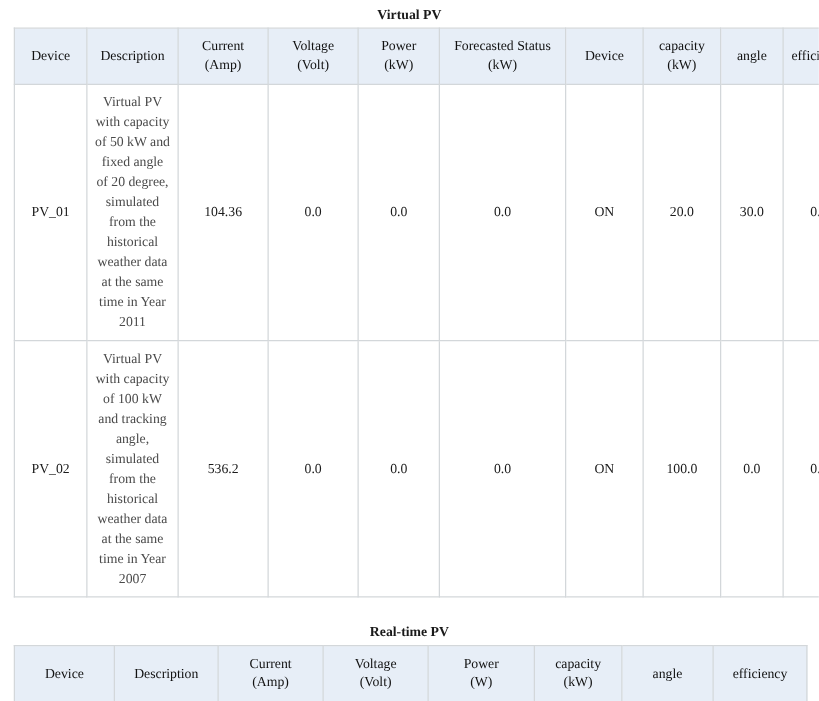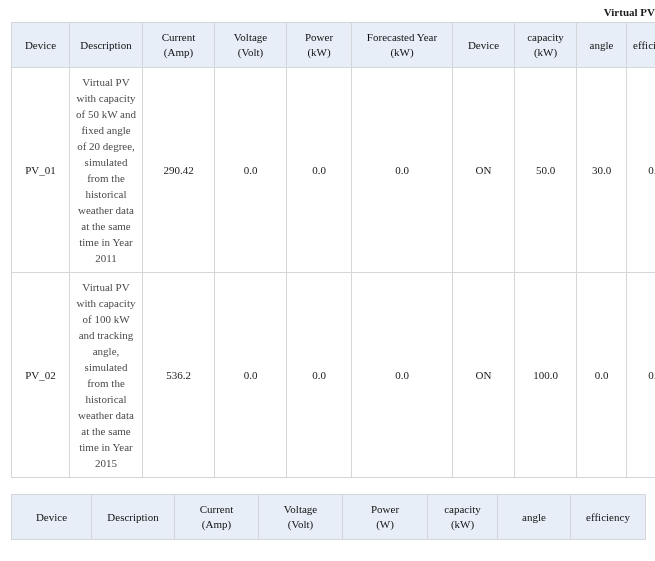--- a/index.html
+++ b/index.html
@@ -19,21 +19,21 @@
     position: relative;
     width: 655px;
     height: 561px;
     box-sizing: border-box;
     padding: 0;
   }
   .table-block {
     margin: 0;
   }
   .table-caption {
-    text-align: right;
+    text-align: center;
     font-weight: bold;
     font-size: 11px;
     color: #1a1a1a;
     line-height: 14px;
     padding-top: 5px;
     padding-bottom: 3px;
   }
   table.grid {
     border-collapse: collapse;
     border-spacing: 0;
@@ -132,21 +132,21 @@
           </th>
           <th>
             <span class="nowrap">Voltage</span><br>
             <span class="nowrap">(Volt)</span>
           </th>
           <th>
             <span class="nowrap">Power</span><br>
             <span class="nowrap">(kW)</span>
           </th>
           <th>
-            <span class="nowrap">Forecasted Year</span><br>
+            <span class="nowrap">Forecasted Status</span><br>
             <span class="nowrap">(kW)</span>
           </th>
           <th>
             <span>Device</span>
           </th>
           <th>
             <span class="nowrap">capacity</span><br>
             <span class="nowrap">(kW)</span>
           </th>
           <th>
@@ -154,48 +154,49 @@
           </th>
           <th>
             <span>efficiency</span>
           </th>
         </tr>
       </thead>
       <tbody>
         <tr>
           <td>PV_01</td>
           <td class="desc">Virtual PV with capacity of 50 kW and fixed angle of 20 degree, simulated from the historical weather data at the same time in Year 2011</td>
-          <td>290.42</td>
+          <td>104.36</td>
           <td>0.0</td>
           <td>0.0</td>
           <td>0.0</td>
           <td>ON</td>
-          <td>50.0</td>
+          <td>20.0</td>
           <td>30.0</td>
           <td>0.0</td>
         </tr>
         <tr>
           <td>PV_02</td>
-          <td class="desc">Virtual PV with capacity of 100 kW and tracking angle, simulated from the historical weather data at the same time in Year 2015</td>
+          <td class="desc">Virtual PV with capacity of 100 kW and tracking angle, simulated from the historical weather data at the same time in Year 2007</td>
           <td>536.2</td>
           <td>0.0</td>
           <td>0.0</td>
           <td>0.0</td>
           <td>ON</td>
           <td>100.0</td>
           <td>0.0</td>
           <td>0.0</td>
         </tr>
       </tbody>
     </table>
   </div>
 
   <div class="spacer-between"></div>
 
   <div class="table-block">
+    <div class="table-caption">Real-time PV</div>
 
     <table class="grid" id="realtime-pv-table">
       <colgroup>
         <col class="c-device">
           <col class="c-desc">
           <col class="c-current">
           <col class="c-voltage">
         <col class="c-power">
           <col class="c-capacity">
           <col class="c-angle">

